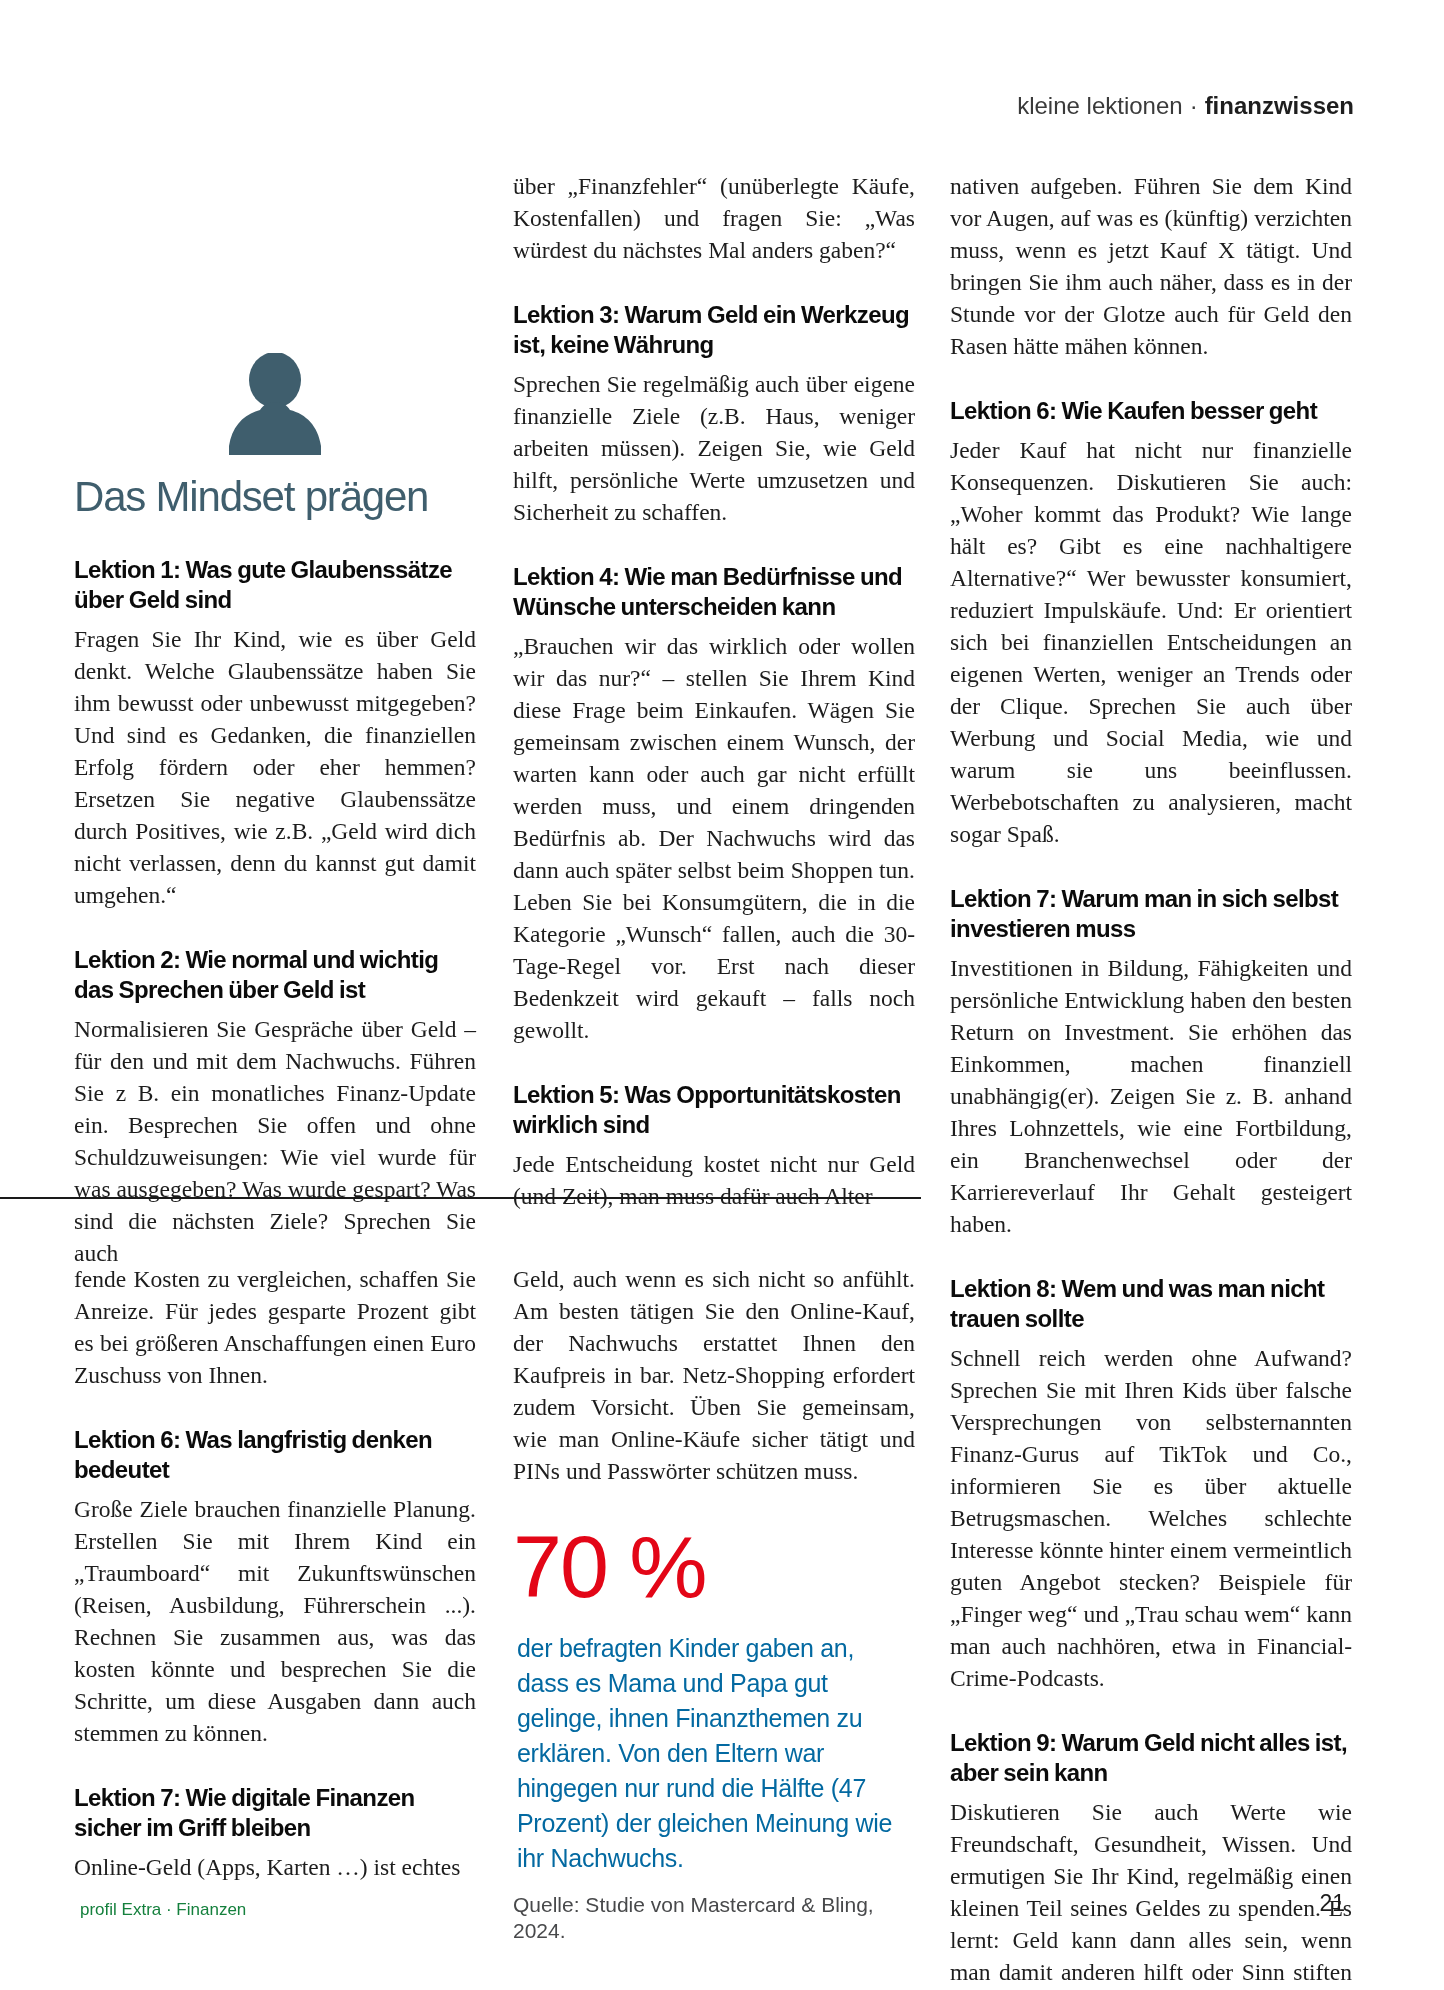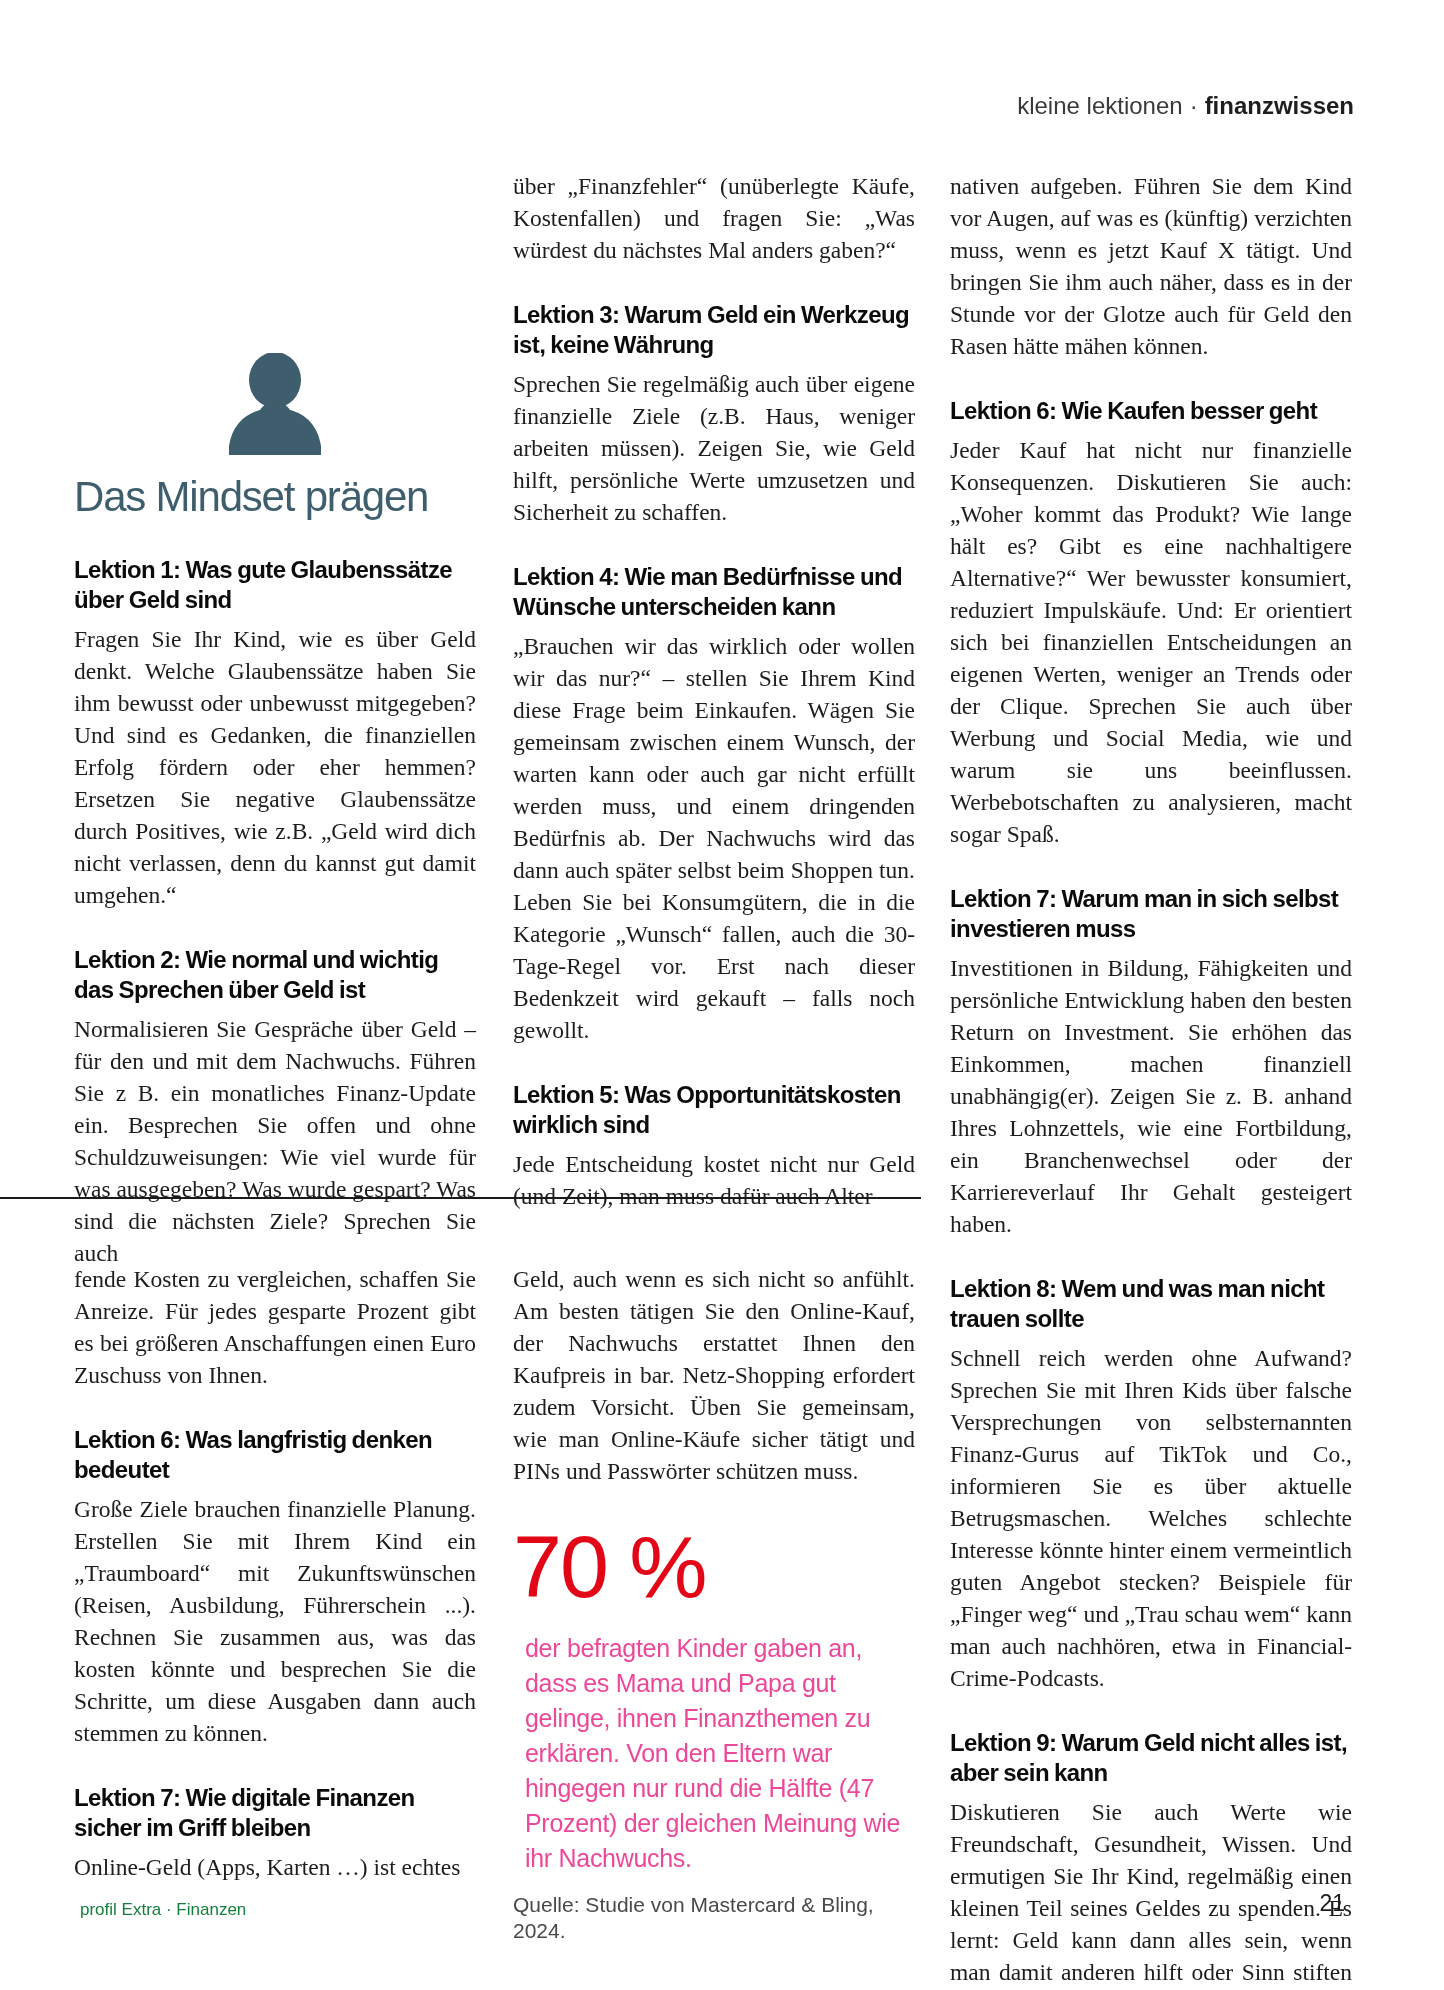--- a/index.html
+++ b/index.html
@@ -52,22 +52,22 @@
   
   .rule { position:absolute; left:0; top:1197px; width:921px; height:2px; background:#1a1a1a; }
 
   
   .stat { margin-top:36px; }
   .stat-value {
     font-size:88px; line-height:1; font-weight:400;
     letter-spacing:-2px; color:#e30617; margin:0 0 20px 0;
   }
   .stat-text {
-    margin:12px; font-size:25px; line-height:35px;
-    letter-spacing:-0.3px; color:#ec4899;
+    margin:4px; font-size:25px; line-height:35px;
+    letter-spacing:-0.3px; color:#0369a1;
   }
   .stat-source { margin:16px 0 0 0; font-size:21px; line-height:26px; color:#48494b; }
 
   
   .footer-left { position:absolute; left:80px; top:1900px; font-size:17px; color:#15803d; }
   .page-num    { position:absolute; right:99px; top:1890px; font-size:23px; color:#1c1c1c; }
 </style>
 </head>
 <body>
 

